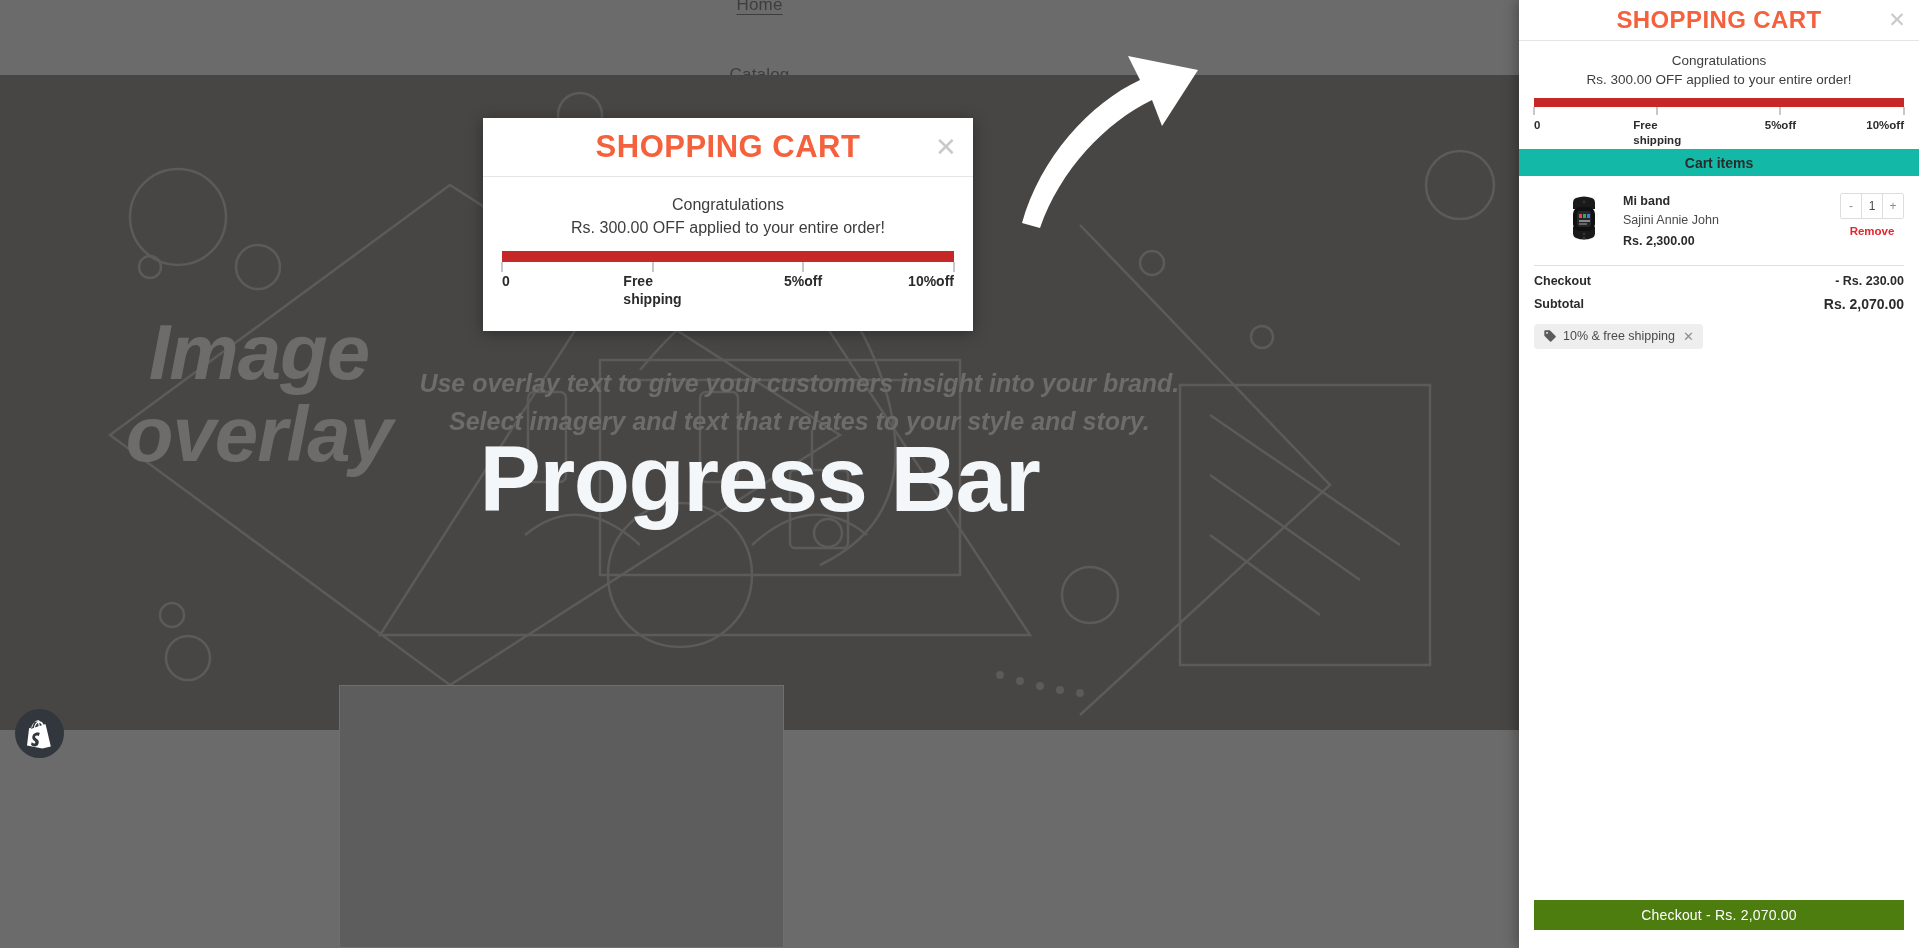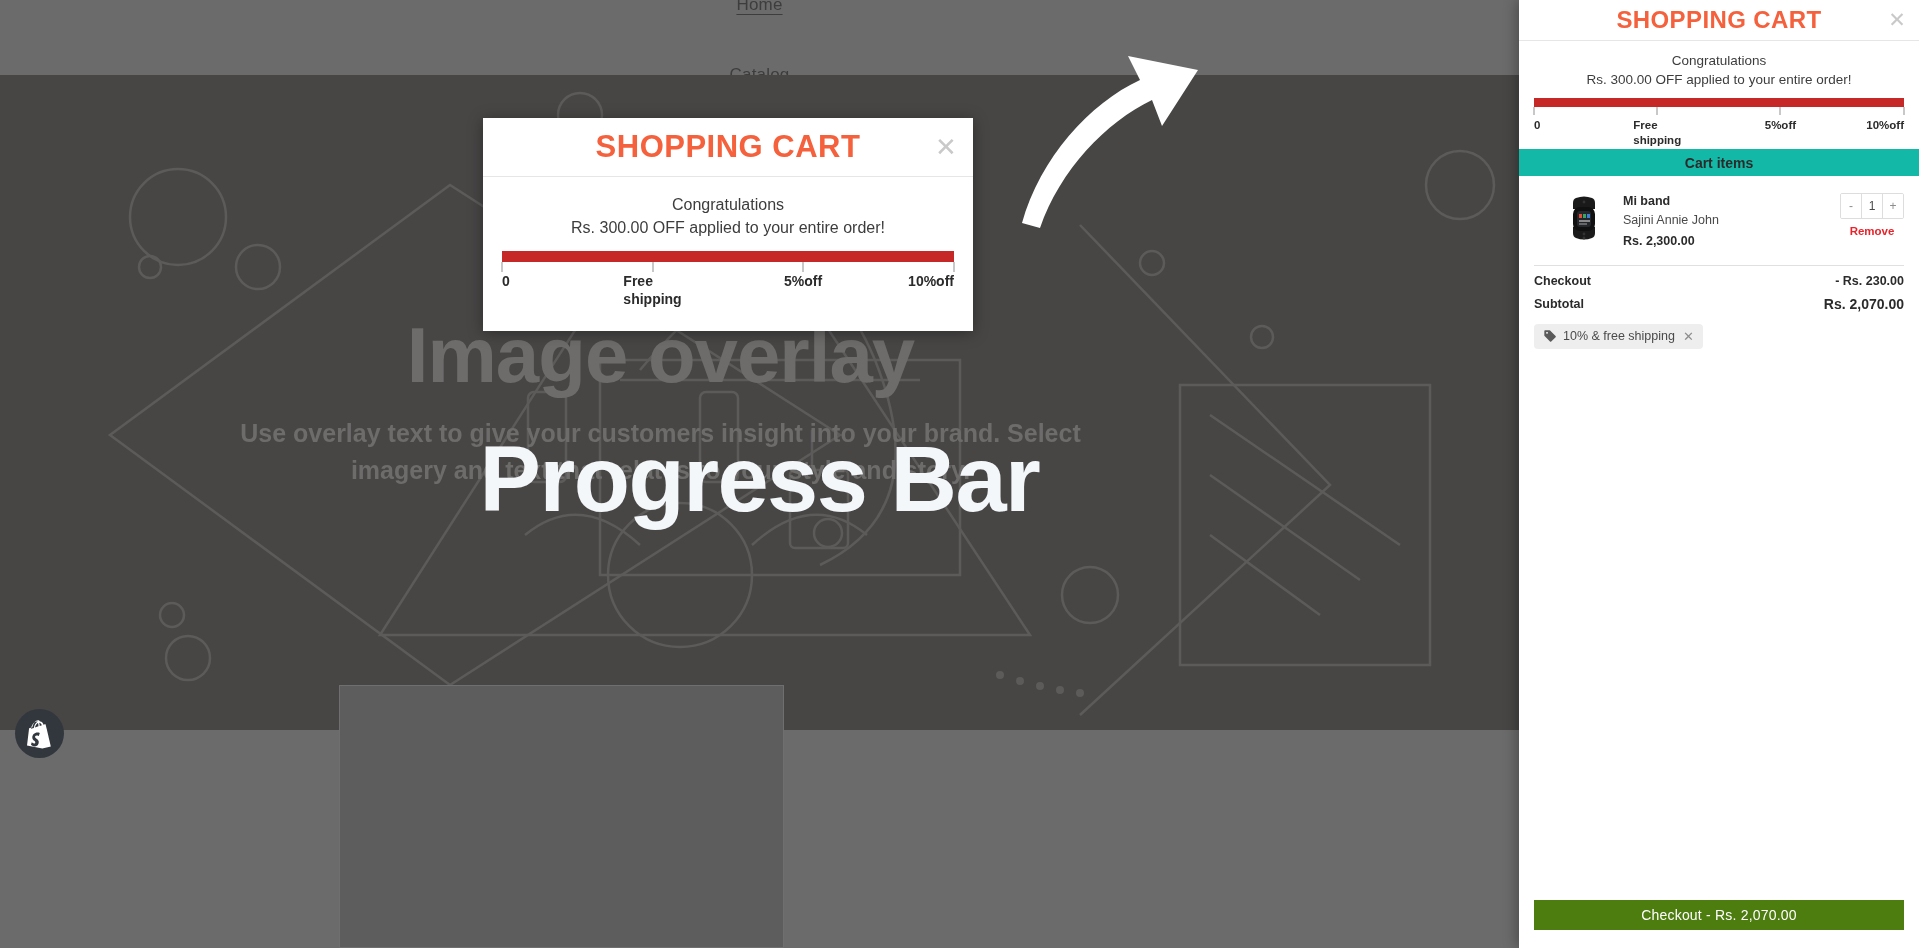--- a/index.html
+++ b/index.html
@@ -23,22 +23,22 @@
   .nav a.active { text-decoration:underline; text-underline-offset:4px; }
 
   .hero {
     position:absolute; left:0; top:75px; width:1519px; height:655px;
     background:#474645; overflow:hidden;
   }
   .hero-art { position:absolute; inset:0; opacity:1; }
 
   .hero-copy {
     position:absolute; left:0; top:0; width:1321px; height:655px;
-    display:flex; flex-direction:column; align-items:center; justify-content:center;
-    text-align:center; padding:0 120px;
+    display:flex; flex-direction:row; align-items:center; justify-content:center;
+    text-align:center; padding:0 120px;font-style:italic;
   }
   .hero-title {
     font-size:78px; font-weight:700; color:#6d6c6b; line-height:1.05;
     letter-spacing:-1px; margin-bottom:18px;
   }
   .hero-sub {
     font-size:25px; font-weight:700; color:#6d6c6b; line-height:1.5;
     max-width:880px;
   }
 

